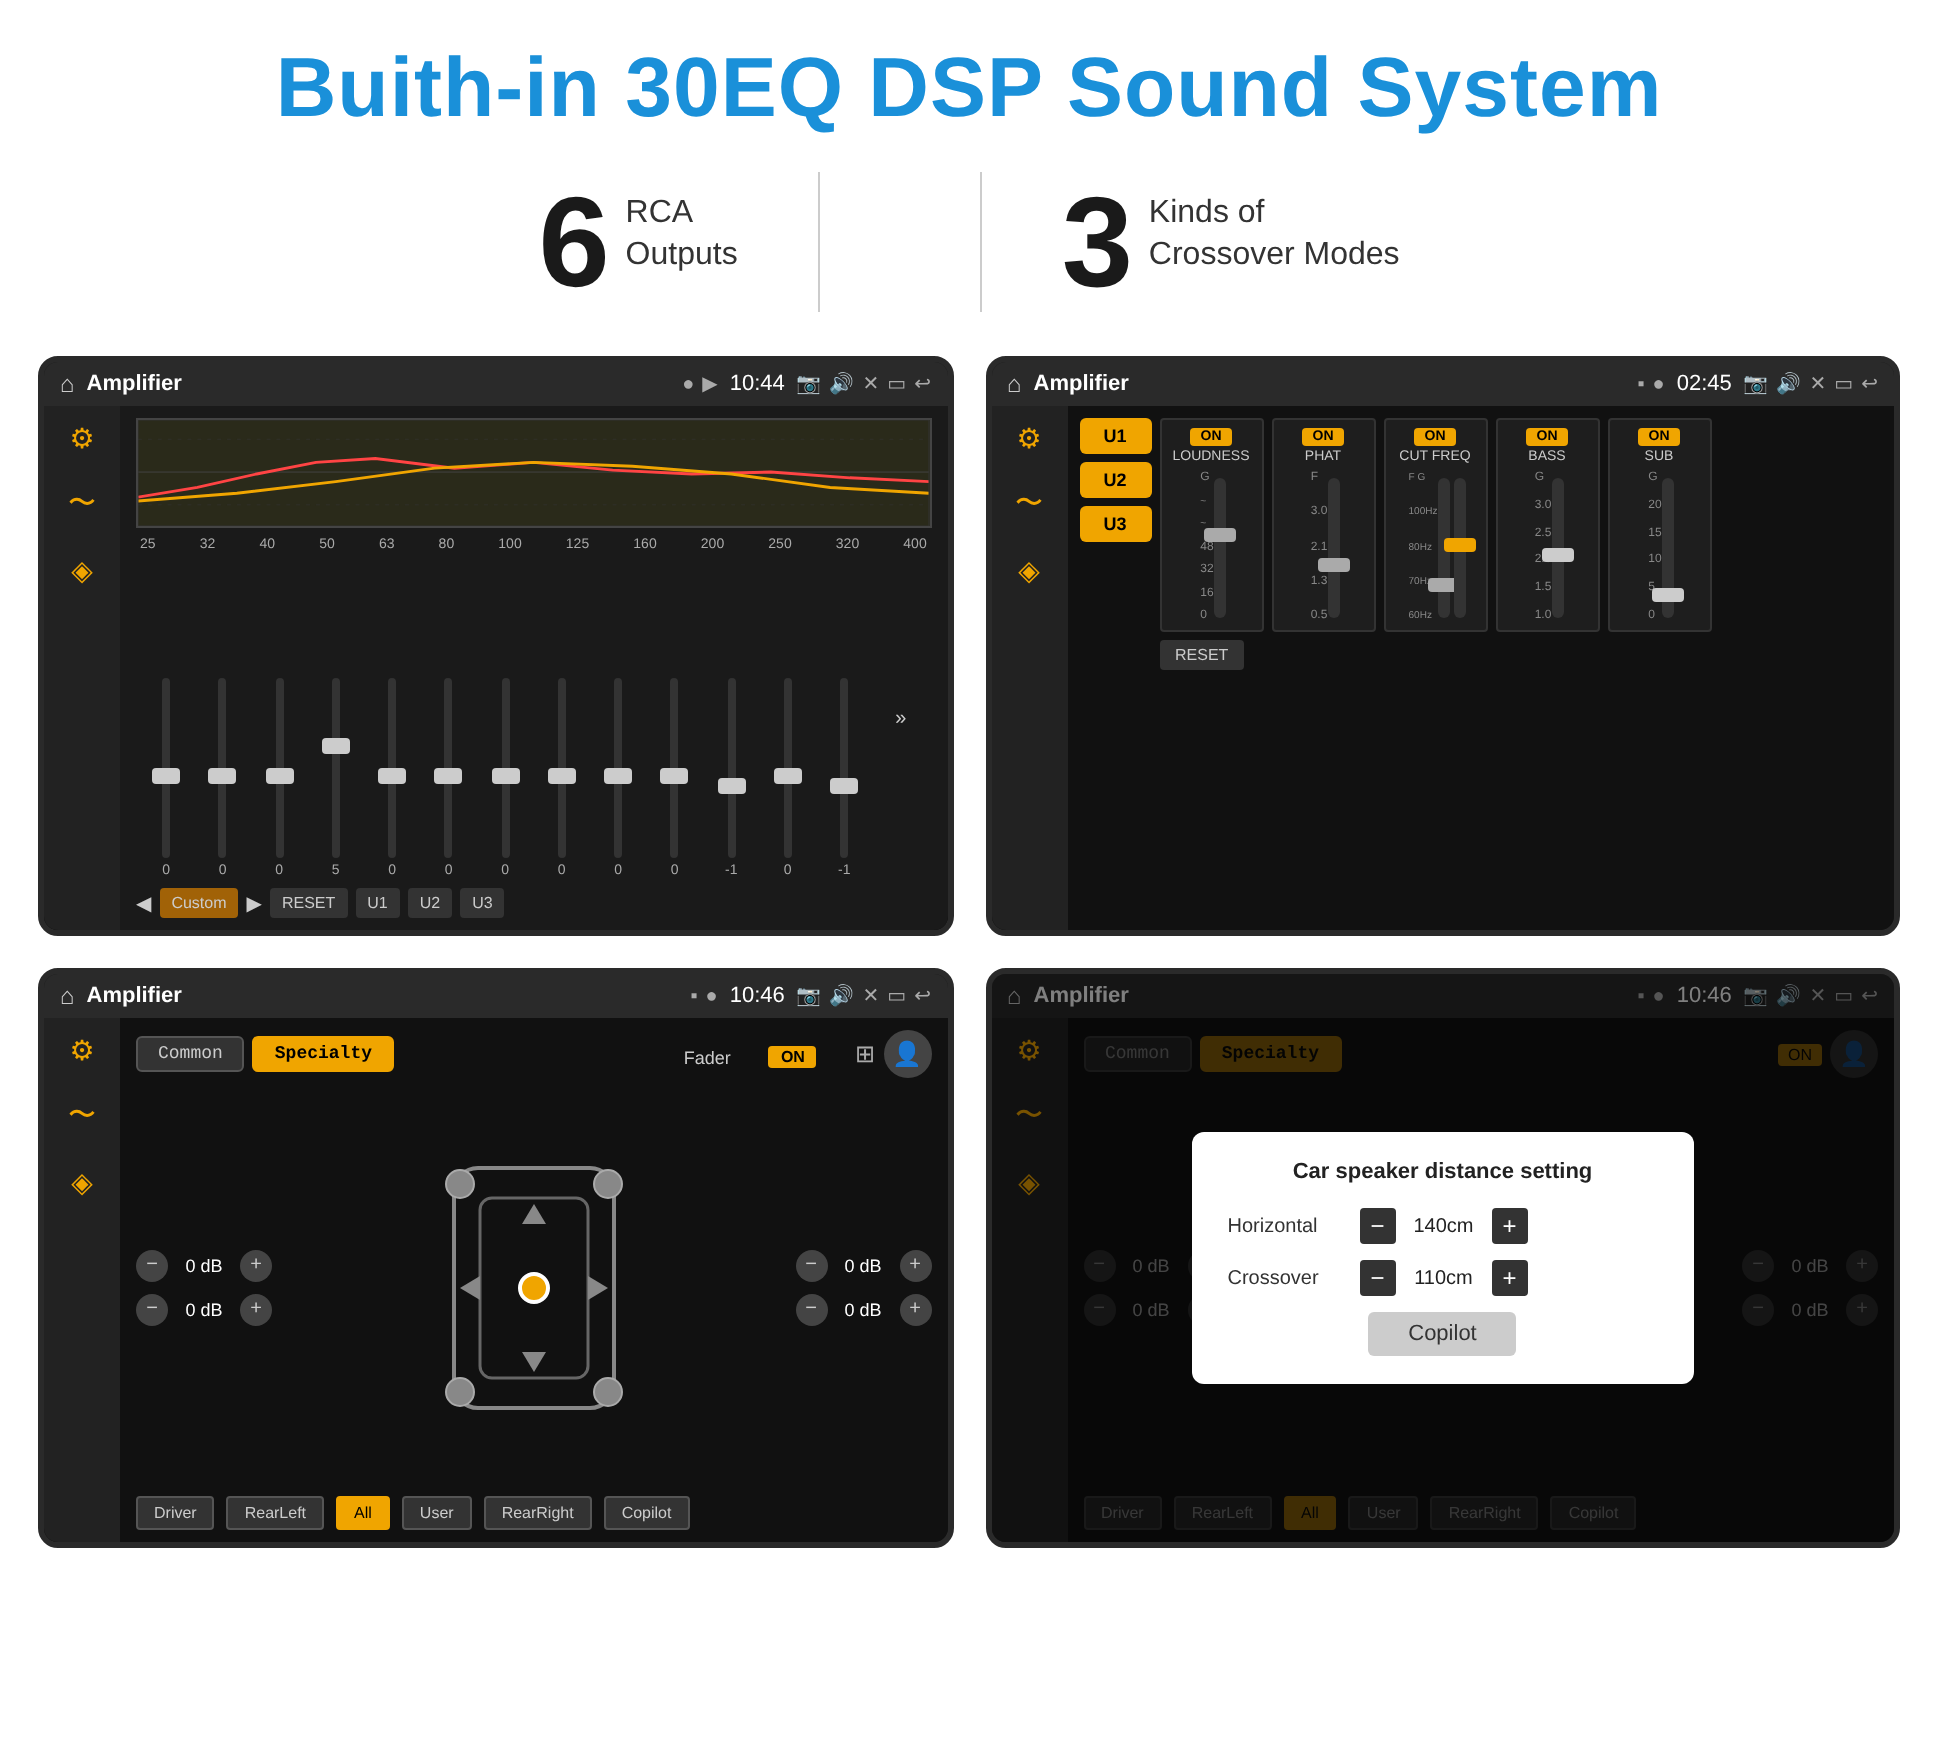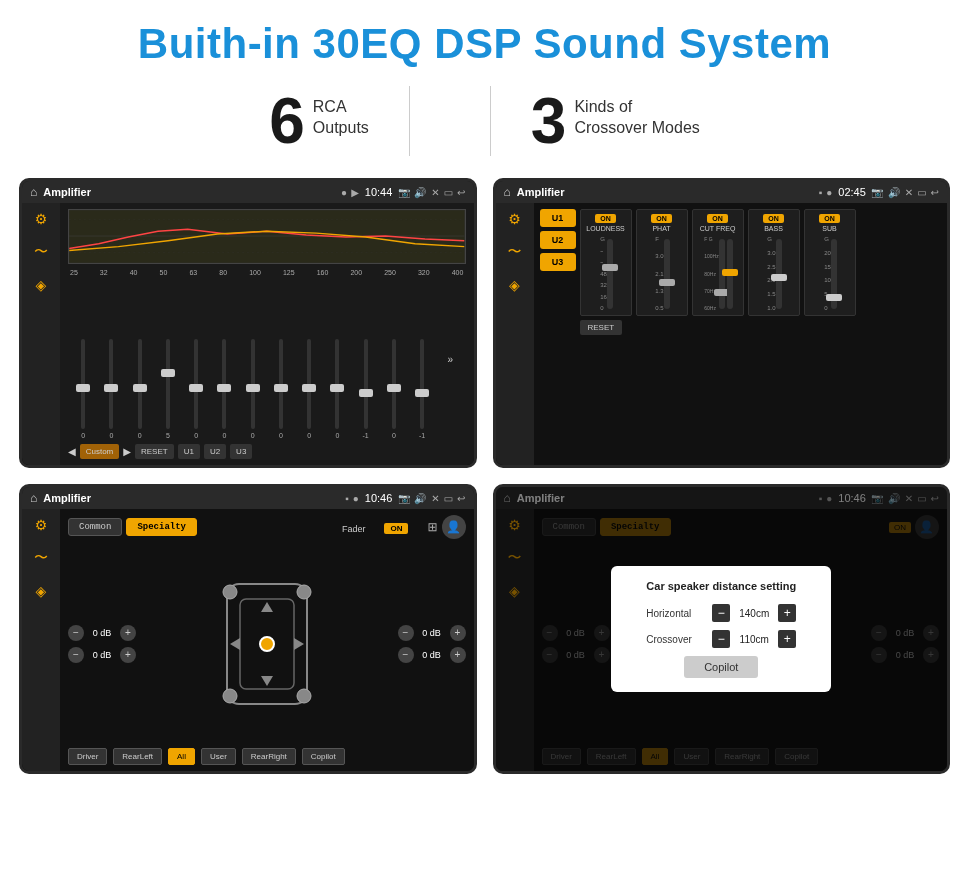--- a/index.html
+++ b/index.html
@@ -401,35 +401,34 @@
       background: rgba(0,0,0,0.5);
       display: flex;
       align-items: center;
       justify-content: center;
       z-index: 10;
     }
     .dialog-box {
       background: #fff;
       border-radius: 6px;
       padding: 14px 18px;
-      width: 220px;
+      width: 251px;
     }
     .dialog-title {
       font-size: 11px;
       font-weight: 700;
       color: #222;
       text-align: center;
       margin-bottom: 12px;
     }
     .dialog-row {
       display: flex;
       align-items: center;
       gap: 6px;
       margin-bottom: 8px;
-      justify-content: center;
     }
     .dialog-row-label {
       font-size: 10px;
       color: #333;
       width: 60px;
     }
     .dialog-ctrl {
       display: flex;
       align-items: center;
       gap: 4px;

